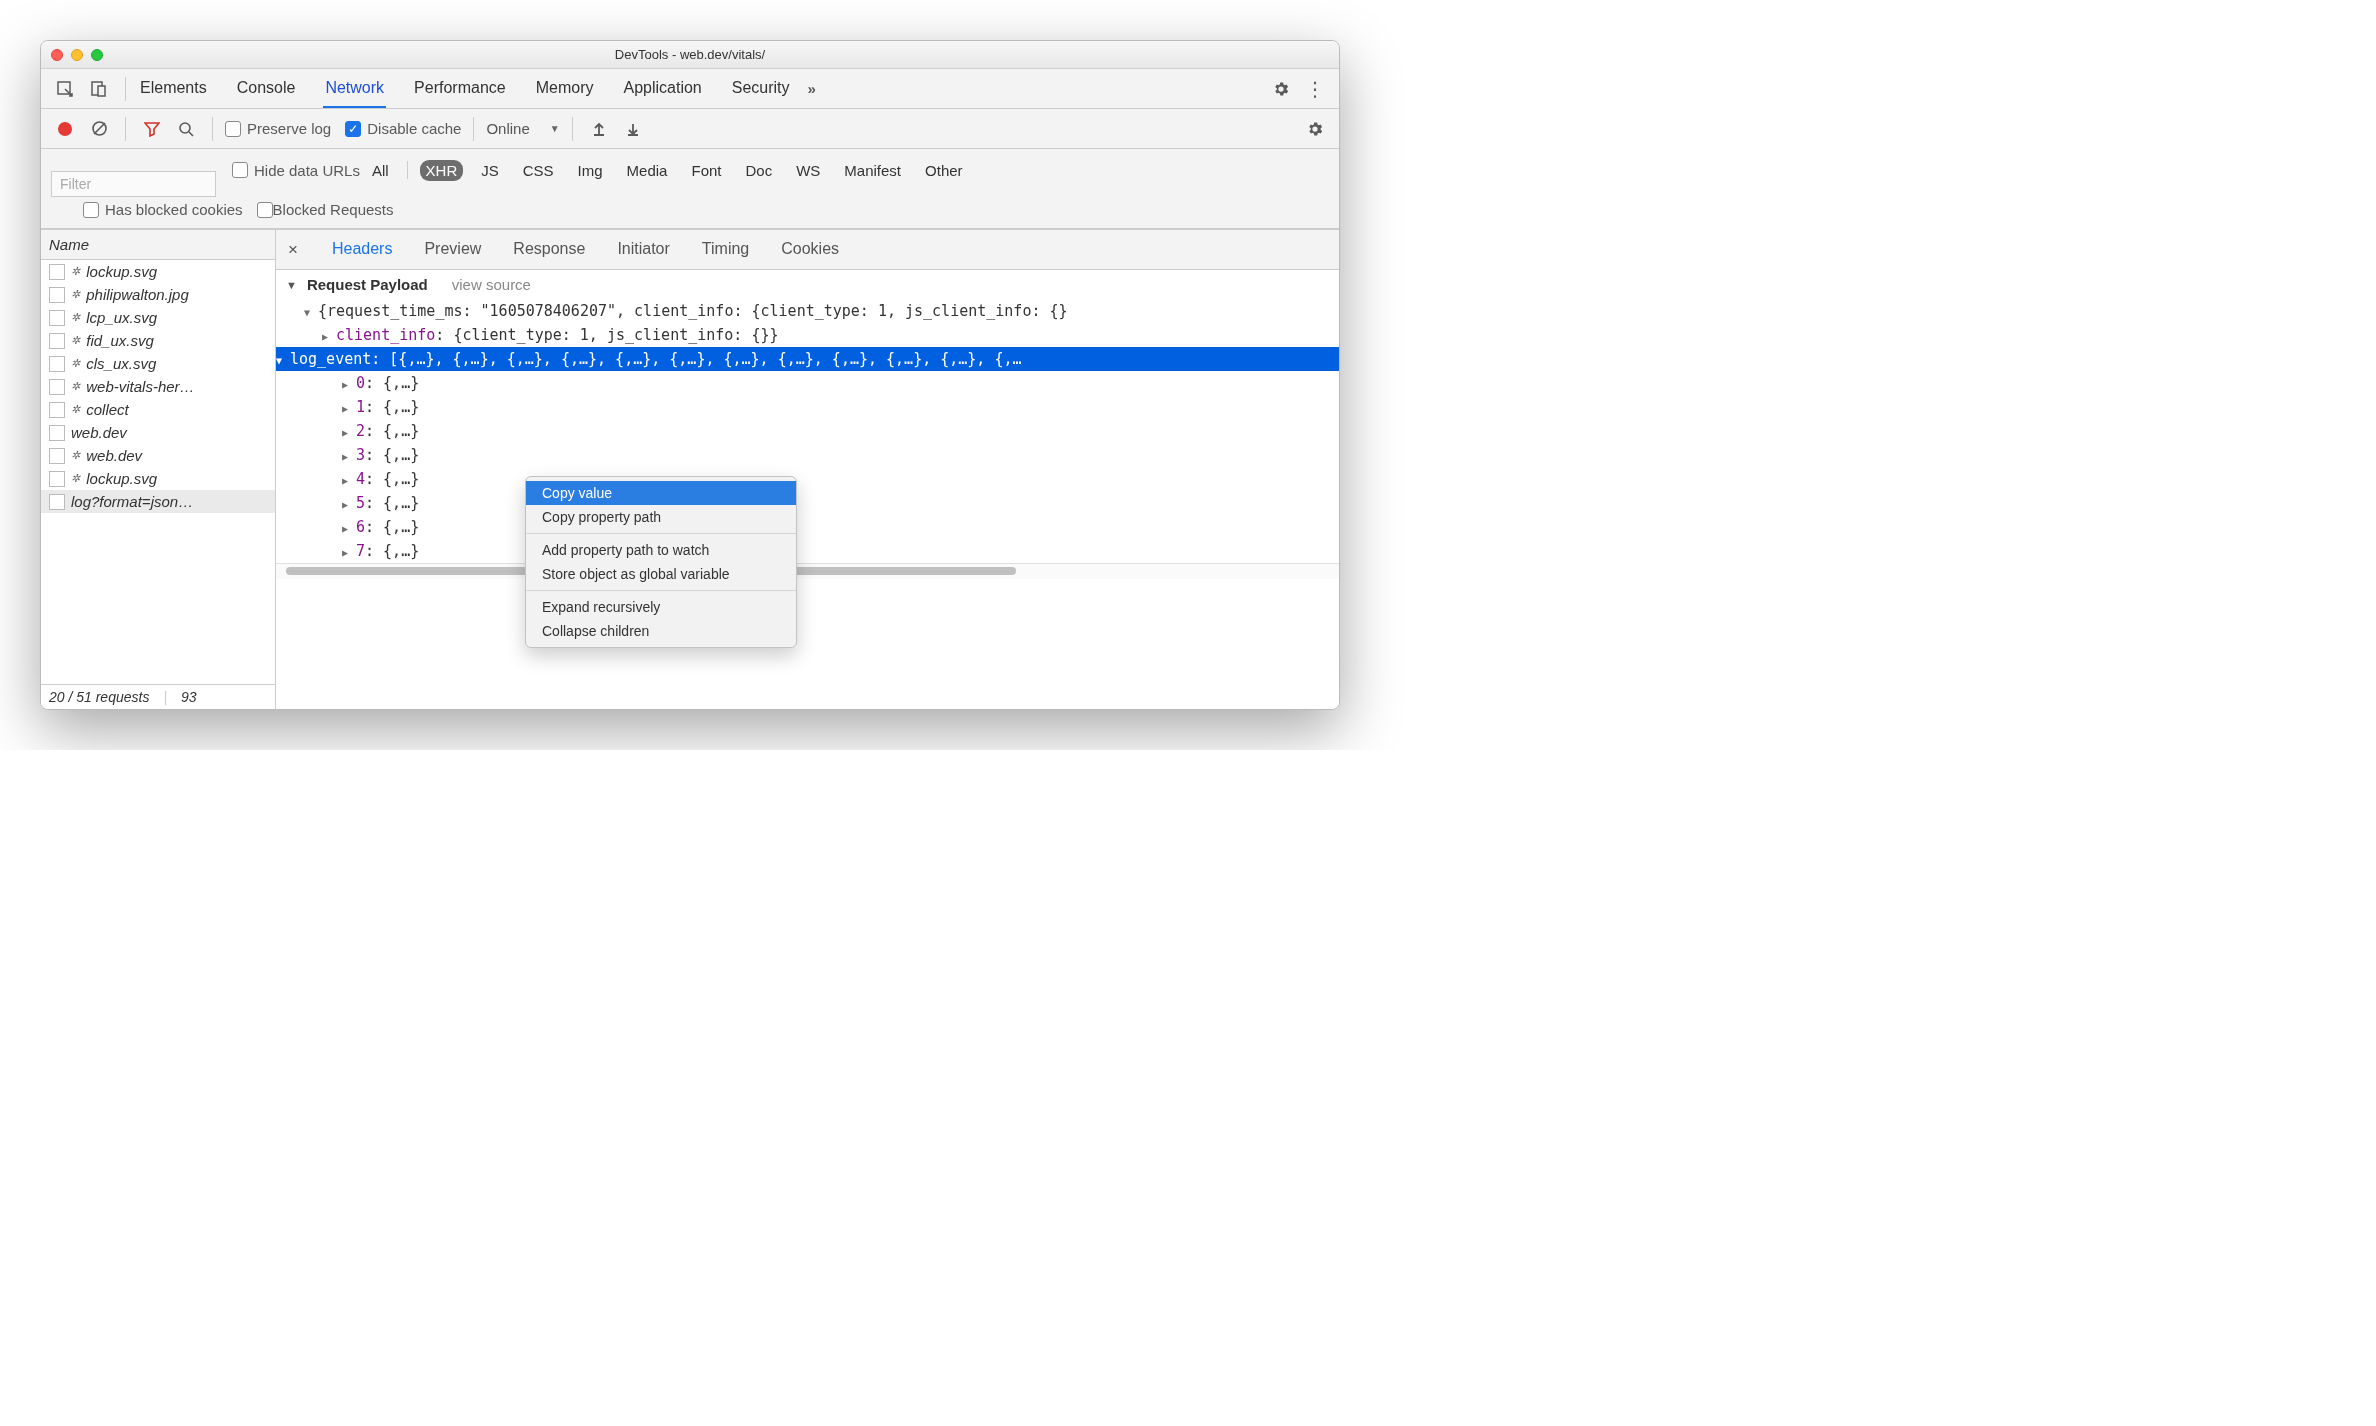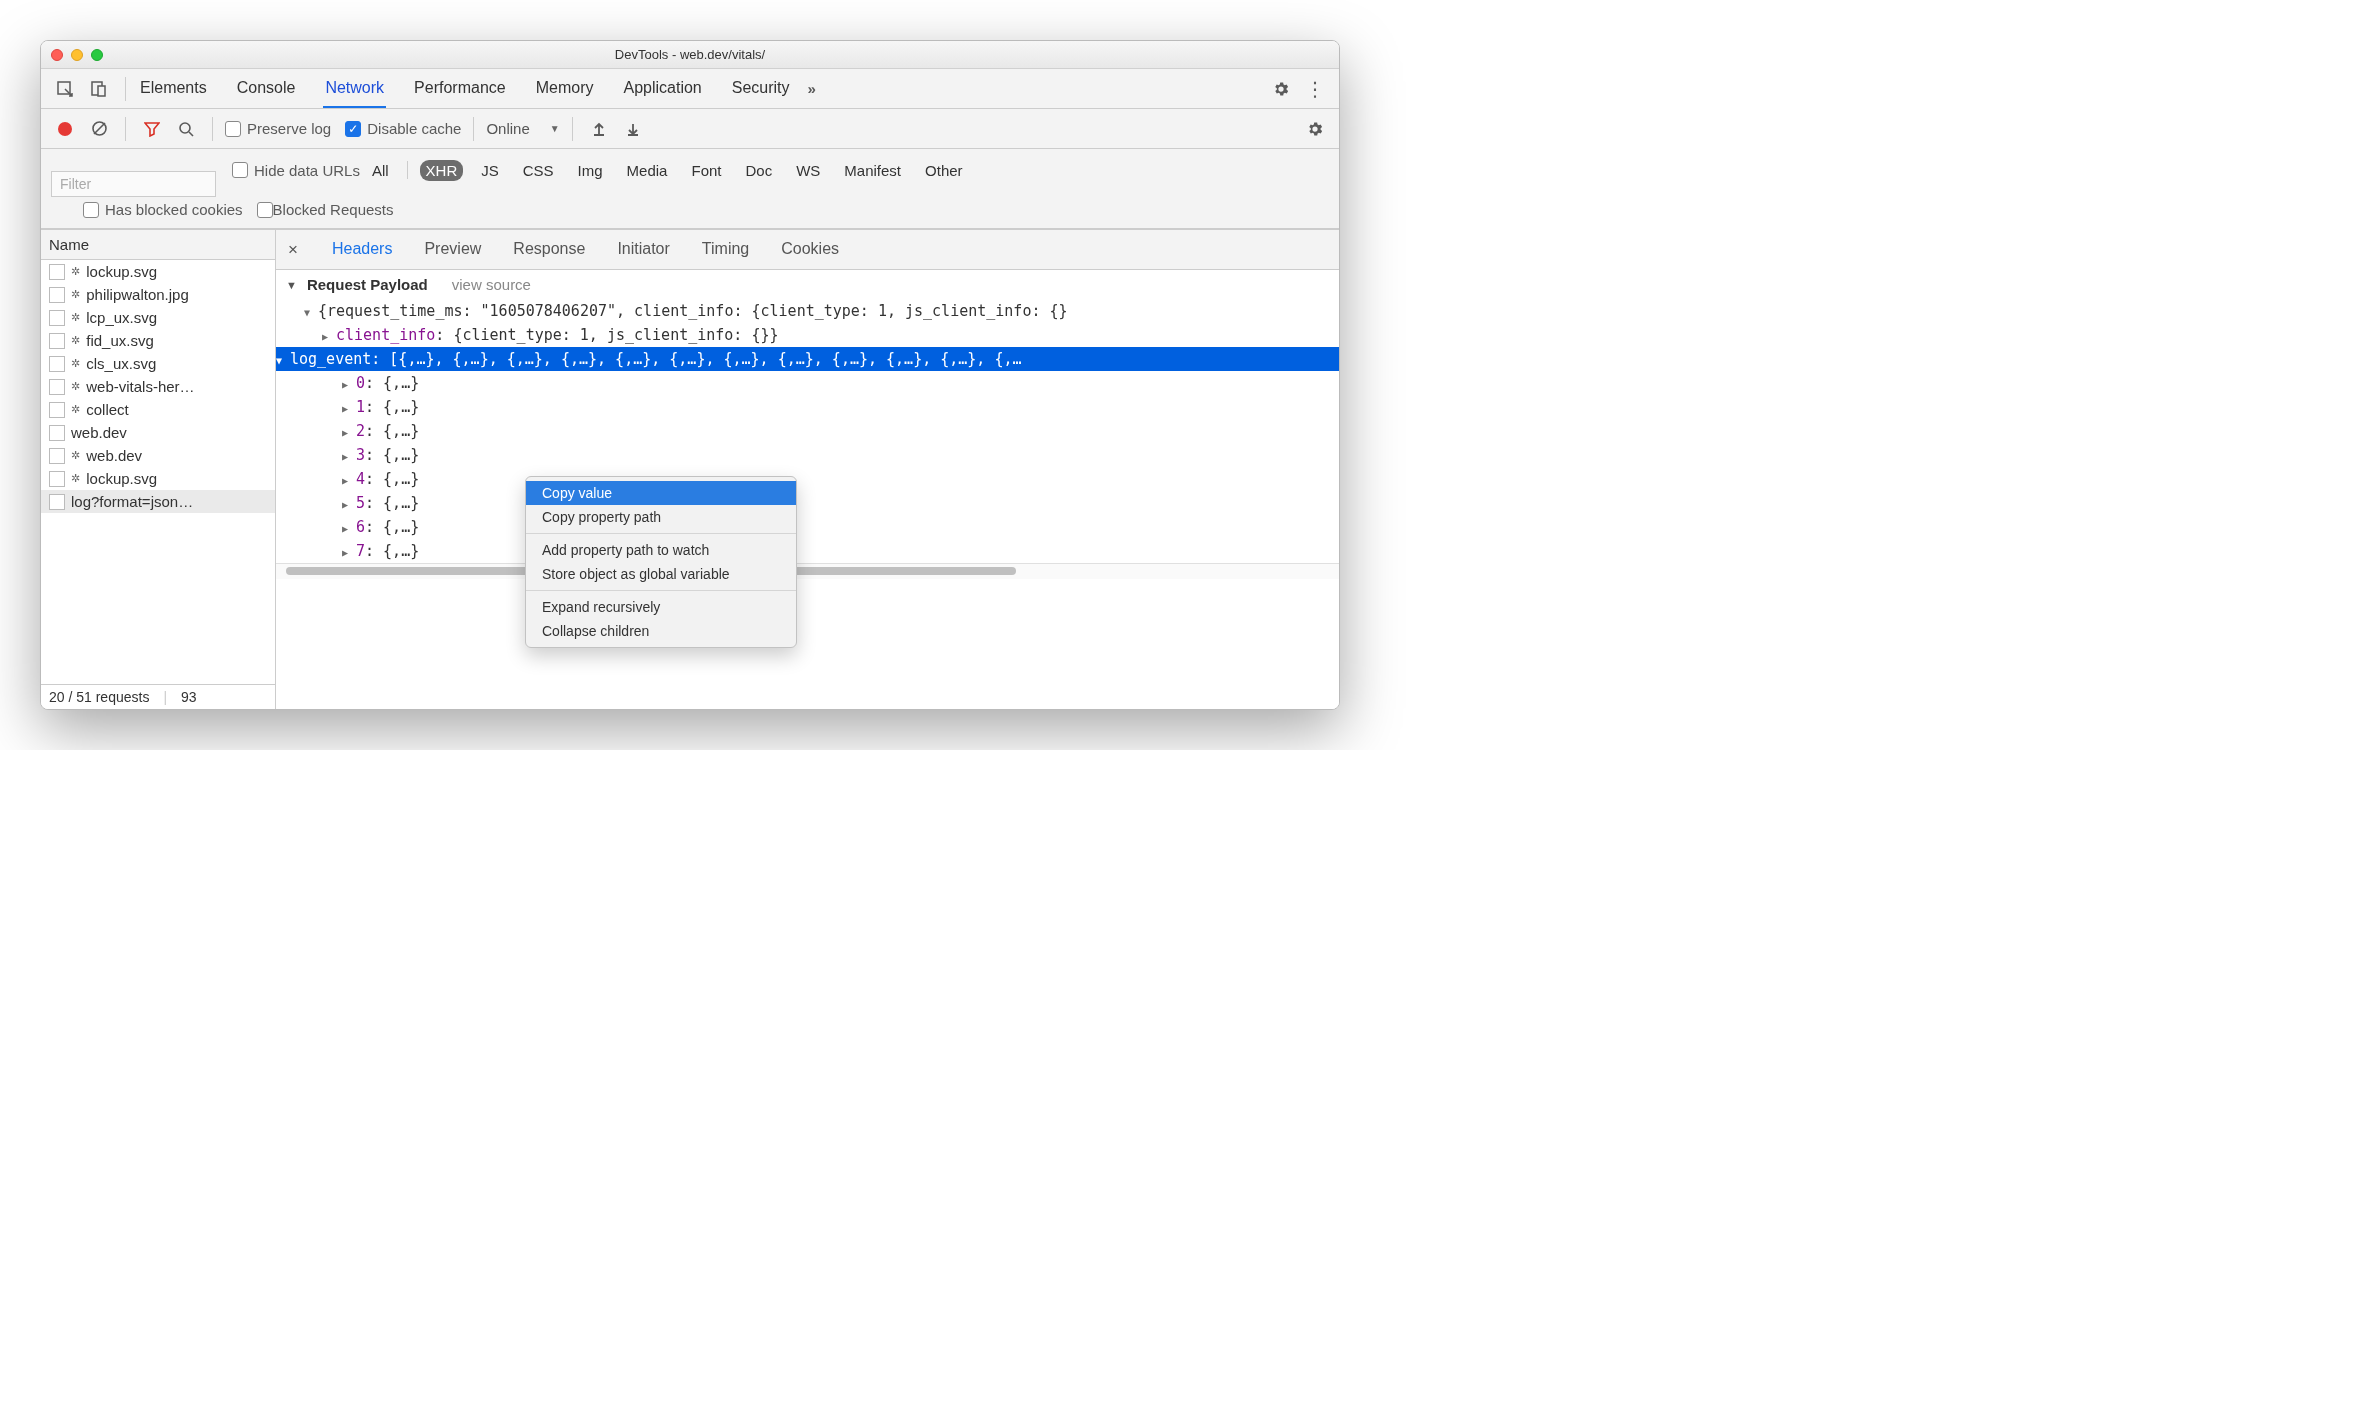--- a/index.html
+++ b/index.html
@@ -83,20 +83,21 @@
   display: flex;
   height: 480px;
   border-top: 1px solid #ccc;
 }
 .left-col {
   width: 235px;
   border-right: 1px solid #ccc;
   background: #fff;
   display: flex;
   flex-direction: column;
+  font-style: italic;
 }
 .left-head {
   font-size: 15px; color: #333; padding: 6px 8px;
   border-bottom: 1px solid #ccc; background: #f3f3f3;
   font-weight: 400;
 }
 .file-list { flex: 1; overflow: auto; }
 .file-item {
   display: flex; align-items: center; gap: 6px;
   padding: 3px 8px; font-size: 15px; color: #333;

